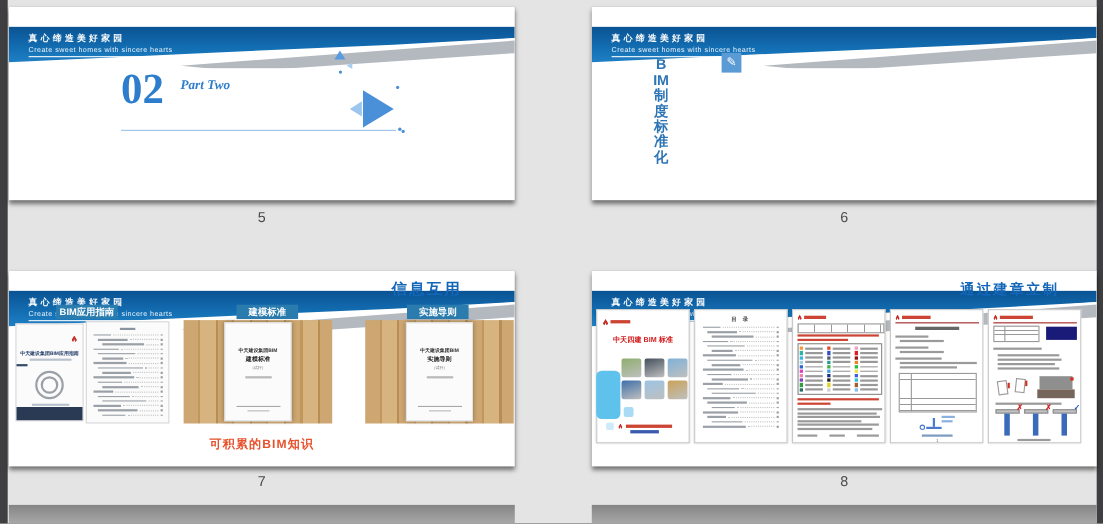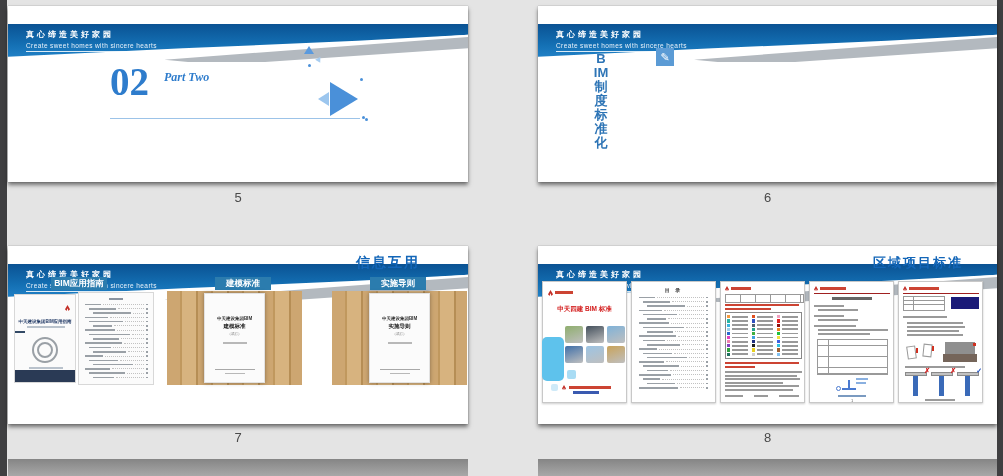--- a/index.html
+++ b/index.html
@@ -328,34 +328,35 @@
     <div class="cover">
       <div class="cov-l1">中天建设集团BIM</div>
       <div class="cov-l2">实施导则</div>
       <div class="cov-l3">（试行）</div>
       <div style="position:absolute;left:18px;top:48px;width:24px;height:1.5px;background:#b8b8b8;"></div>
       <div style="position:absolute;left:10px;bottom:12px;width:40px;height:1.5px;background:#a8a8a8;"></div>
       <div style="position:absolute;left:20px;bottom:8px;width:20px;height:1.5px;background:#b8b8b8;"></div>
     </div>
   </div>
 
+  <div class="abs s7-caption">可积累的BIM知识</div>
 </div>
 <div class="page-num" style="left:8px;top:430px;">7</div>
 
 <div class="slide" id="slide8">
   <div class="hdr">
     <div class="hdr-blue"></div>
     <div class="hdr-white-streak"></div>
     <div class="hdr-silver"></div>
     <div class="hdr-text">
       <div class="hdr-cn">真心缔造美好家园</div>
       <div class="hdr-en">Create sweet homes with sincere hearts</div>
     </div>
   </div>
-  <div class="corner-title" style="right:34px;font-size:13px;">区域项目标准</div>
+  <div class="corner-title" style="right:34px;font-size:13px;">通过建章立制</div>
 
   <div class="thumb" style="left:4px;">
     <div class="logo-ico" style="left:5px;top:8px;"></div>
     <div class="redbar" style="left:12px;top:9px;width:18px;height:3px;"></div>
     <div class="t1-title">中天四建 BIM 标准</div>
     <div class="blob"></div>
     <div class="abs" style="left:24px;top:88px;width:9px;height:9px;background:#a9dcf4;border-radius:2px;"></div>
     <div class="abs" style="left:8px;top:102px;width:7px;height:7px;background:#cfeaf8;border-radius:2px;"></div>
     <div class="collage" id="collage">
         <div style="background: linear-gradient(160deg, rgb(143, 174, 110), rgba(0, 0, 0, 0.25));"></div>

